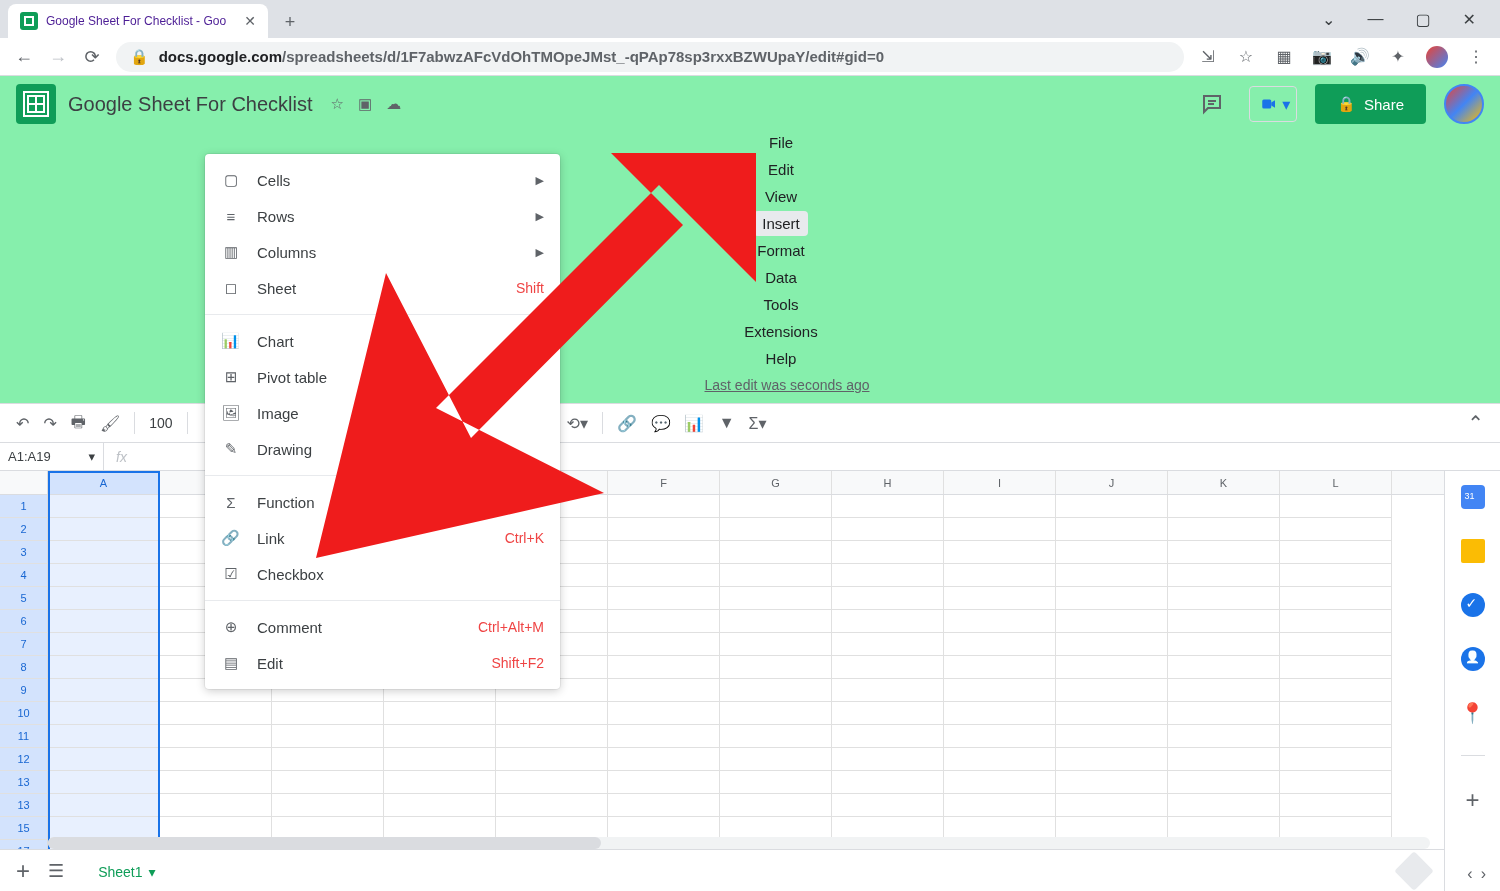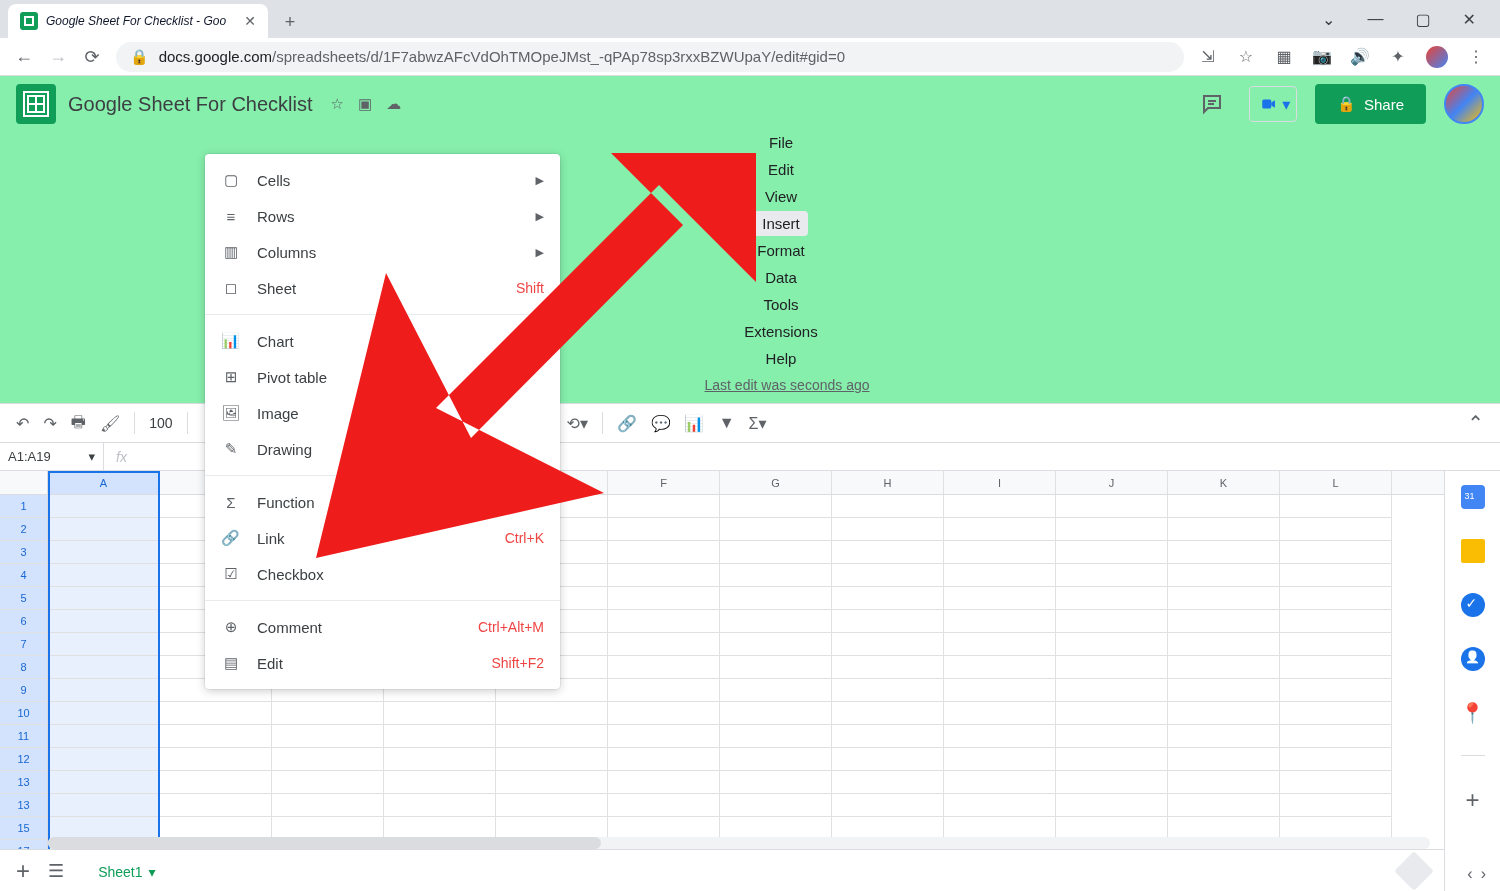--- a/index.html
+++ b/index.html
@@ -3,31 +3,31 @@
 <meta charset="utf-8">
 <style>
 * { margin: 0; padding: 0; box-sizing: border-box; font-family: Arial, sans-serif; }
 body { background: #fff; width: 1500px; height: 891px; overflow: hidden; position: relative; }
 
 
 .browser-top { height: 38px; background: #dee1e6; display: flex; align-items: flex-end; }
 .tab { background: #fff; height: 34px; width: 260px; margin-left: 8px; border-radius: 8px 8px 0 0; display: flex; align-items: center; padding: 0 12px; gap: 8px; }
 .tab-favicon { width: 18px; height: 18px; background: #0f9d58; border-radius: 3px; display: flex; align-items: center; justify-content: center; }
 .tab-favicon::after { content: ""; width: 10px; height: 10px; border: 2px solid #fff; box-sizing: border-box; }
-.tab-title { font-size: 12px; color: #0f172a; flex: 1; white-space: nowrap; overflow: hidden; text-overflow: ellipsis; font-style: italic; }
+.tab-title { font-size: 12px; color: #4c1d95; flex: 1; white-space: nowrap; overflow: hidden; text-overflow: ellipsis; }
 .tab-close { color: #5f6368; font-size: 14px; }
 .new-tab { width: 28px; height: 28px; display: flex; align-items: center; justify-content: center; color: #5f6368; font-size: 18px; margin-left: 8px; margin-bottom: 2px; }
 .win-controls { margin-left: auto; display: flex; gap: 32px; padding-right: 24px; color: #3c4043; align-items: center; height: 100%; }
 .win-controls span { font-size: 16px; }
 
 .browser-bar { height: 38px; background: #fff; display: flex; align-items: center; padding: 0 14px; gap: 14px; border-bottom: 1px solid #dadce0; }
 .nav-btn { color: #5f6368; font-size: 18px; width: 20px; text-align: center; }
 .nav-btn.disabled { color: #bdc1c6; }
 .url-bar { flex: 1; height: 30px; background: #f1f3f4; border-radius: 15px; display: flex; align-items: center; padding: 0 14px; gap: 10px; color: #5f6368; font-size: 15px; }
-.url-text { color: #202124; }
+.url-text { color: #202124; font-weight: bold; }
 .url-text .domain { color: #202124; }
 .url-text .path { color: #5f6368; }
 .ext-icons { display: flex; gap: 18px; align-items: center; color: #5f6368; }
 .ext-icons > * { width: 20px; height: 20px; display: flex; align-items: center; justify-content: center; }
 .profile-dot { width: 22px; height: 22px; background: linear-gradient(135deg,#ea4335,#4285f4); border-radius: 50%; }
 
 
 .sheets-header { padding: 8px 16px 0; background: #86efac; }
 .title-row { display: flex; align-items: center; gap: 12px; }
 .sheets-logo { width: 40px; height: 40px; background: #0f9d58; border-radius: 4px; display: flex; align-items: center; justify-content: center; position: relative; }

